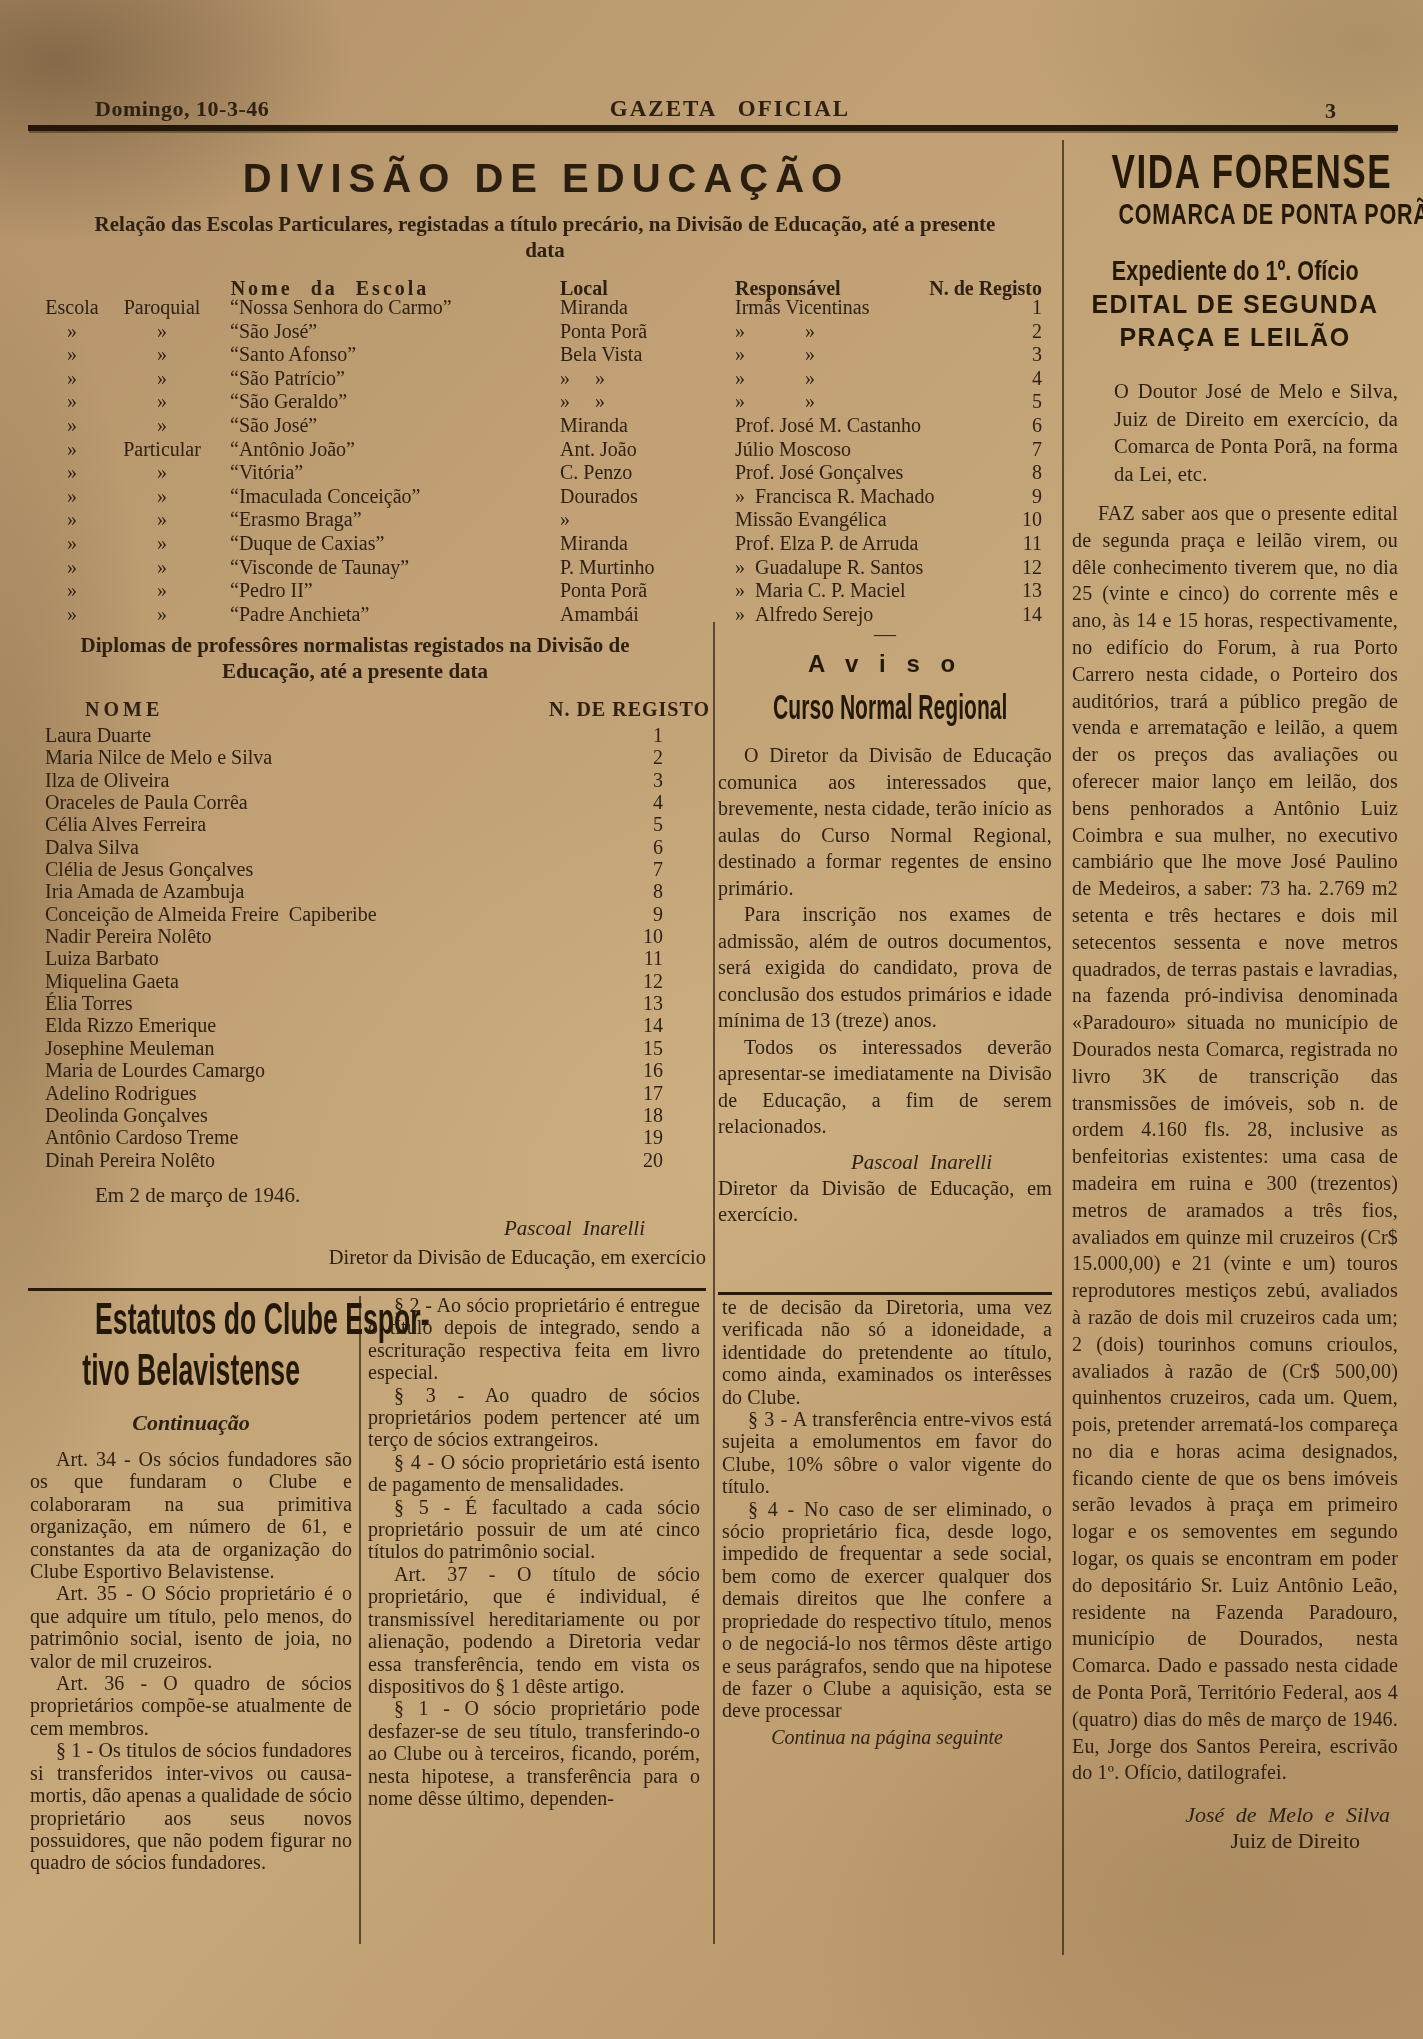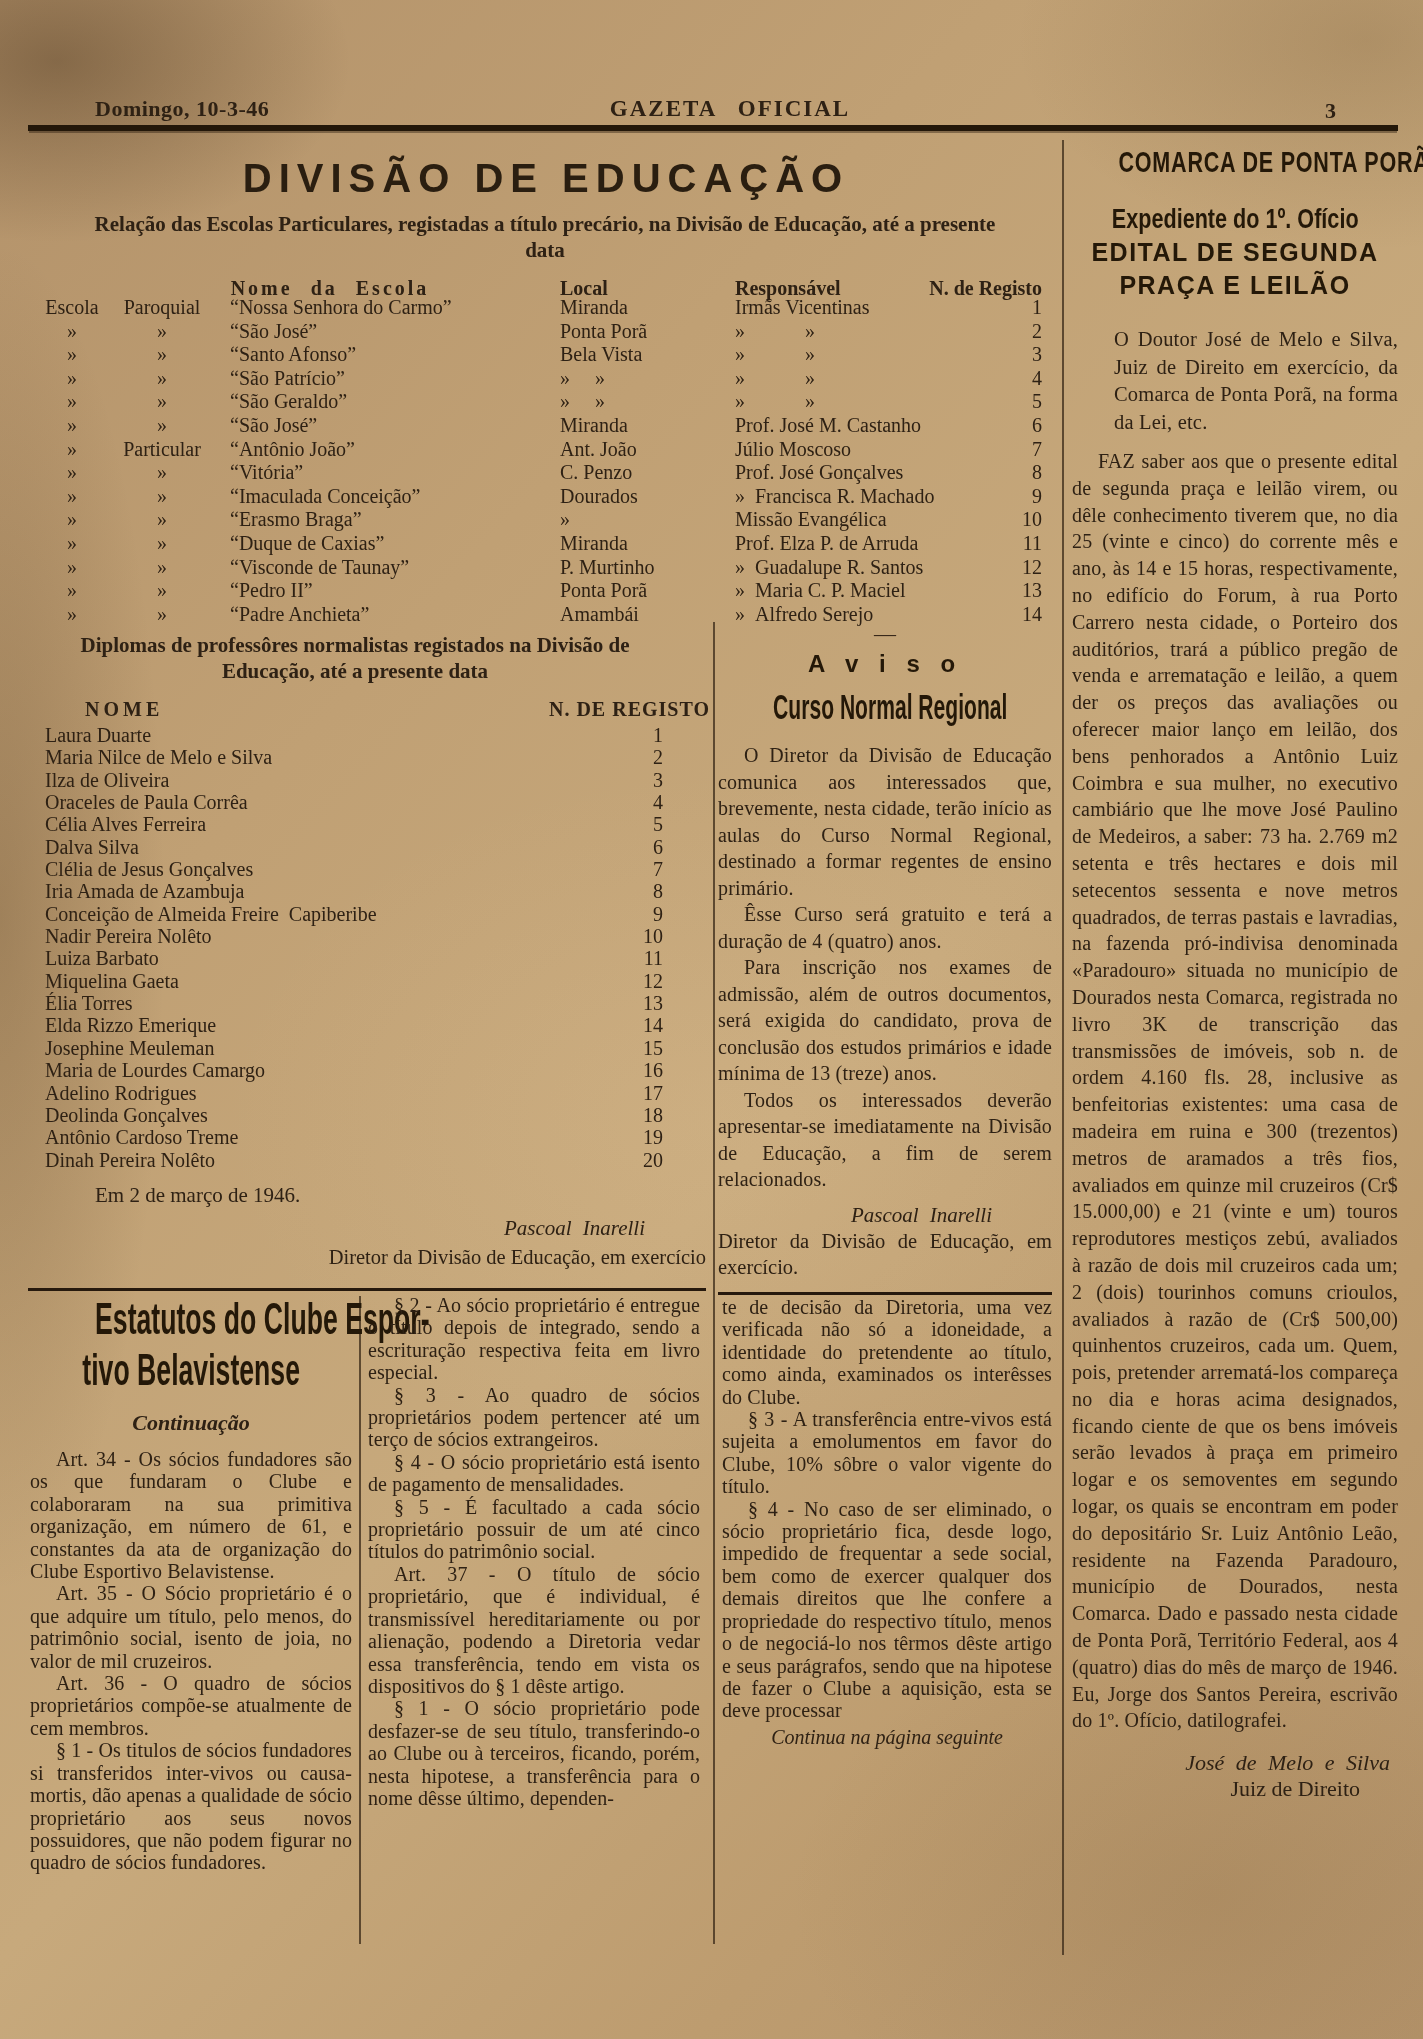--- a/index.html
+++ b/index.html
@@ -279,29 +279,31 @@
 
   <div class="abs" style="left:718px;top:624px;width:334px;">
     <div class="center" style="font-size:22px;line-height:20px;">—</div>
     <div class="center aviso-head" style="margin-top:6px;">A v i s o</div>
     <div class="center" style="margin-top:12px;height:42px;">
       <span class="cond" style="font-size:31px;transform:scale(.68,1.12);">Curso Normal Regional</span>
     </div>
     <div style="margin-top:10px;">
 
     <p class="body-text">O Diretor da Divisão de Educação comunica aos interessados que, brevemente, nesta cidade, terão início as aulas do Curso Normal Regional, destinado a formar regentes de ensino primário.</p>
-        <p class="body-text">Êsse Curso será gratuito e terá a duração de 4 (quatro) anos.</p>
         <p class="body-text">Para inscrição nos exames de admissão, além de outros documentos, será exigida do candidato, prova de conclusão dos estudos primários e idade mínima de 13 (treze) anos.</p>
         <p class="body-text">Todos os interessados deverão apresentar-se imediatamente na Divisão de Educação, a fim de serem relacionados.</p>
       </div>
     <div class="sig-name right" style="padding-right:60px;margin-top:10px;">Pascoal Inarelli</div>
     <div class="sig-role" style="text-align:justify;line-height:26px;">Diretor da Divisão de Educação, em exercício.</div>
   </div>
 
   <div class="abs" style="left:1072px;top:146px;width:326px;">
+    <div class="center" style="height:52px;">
+      <span class="cond" style="font-size:45px;letter-spacing:2px;transform:scale(.78,1.08);">VIDA FORENSE</span>
+    </div>
     <div class="center" style="height:32px;">
       <span class="cond" style="font-size:28px;letter-spacing:1px;transform:scale(.77,1.08);">COMARCA DE PONTA PORÃ</span>
     </div>
     <div class="center" style="margin-top:26px;height:32px;">
       <span class="cond" style="font-size:27px;transform:scale(.8,1.05);">Expediente do 1º. Ofício</span>
     </div>
     <div class="center edital" style="">EDITAL DE SEGUNDA PRAÇA E LEILÃO</div>
     <p class="intro" style="margin-top:24px;">O Doutor José de Melo e Silva, Juiz de Direito em exercício, da Comarca de Ponta Porã, na forma da Lei, etc.</p>
     <p class="body-text forense-body" style="margin-top:12px;">FAZ saber aos que o presente edital de segunda praça e leilão virem, ou dêle conhecimento tiverem que, no dia 25 (vinte e cinco) do corrente mês e ano, às 14 e 15 horas, respectivamente, no edifício do Forum, à rua Porto Carrero nesta cidade, o Porteiro dos auditórios, trará a público pregão de venda e arrematação e leilão, a quem der os preços das avaliações ou oferecer maior lanço em leilão, dos bens penhorados a Antônio Luiz Coimbra e sua mulher, no executivo cambiário que lhe move José Paulino de Medeiros, a saber: 73 ha. 2.769 m2 setenta e três hectares e dois mil setecentos sessenta e nove metros quadrados, de terras pastais e lavradias, na fazenda pró-indivisa denominada «Paradouro» situada no município de Dourados nesta Comarca, registrada no livro 3K de transcrição das transmissões de imóveis, sob n. de ordem 4.160 fls. 28, inclusive as benfeitorias existentes: uma casa de madeira em ruina e 300 (trezentos) metros de aramados a três fios, avaliados em quinze mil cruzeiros (Cr$ 15.000,00) e 21 (vinte e um) touros reprodutores mestiços zebú, avaliados à razão de dois mil cruzeiros cada um; 2 (dois) tourinhos comuns crioulos, avaliados à razão de (Cr$ 500,00) quinhentos cruzeiros, cada um. Quem, pois, pretender arrematá-los compareça no dia e horas acima designados, ficando ciente de que os bens imóveis serão levados à praça em primeiro logar e os semoventes em segundo logar, os quais se encontram em poder do depositário Sr. Luiz Antônio Leão, residente na Fazenda Paradouro, município de Dourados, nesta Comarca. Dado e passado nesta cidade de Ponta Porã, Território Federal, aos 4 (quatro) dias do mês de março de 1946. Eu, Jorge dos Santos Pereira, escrivão do 1º. Ofício, datilografei.</p>
     <div class="sig-name right" style="padding-right:8px;margin-top:16px;font-size:22px;">José de Melo e Silva</div>

